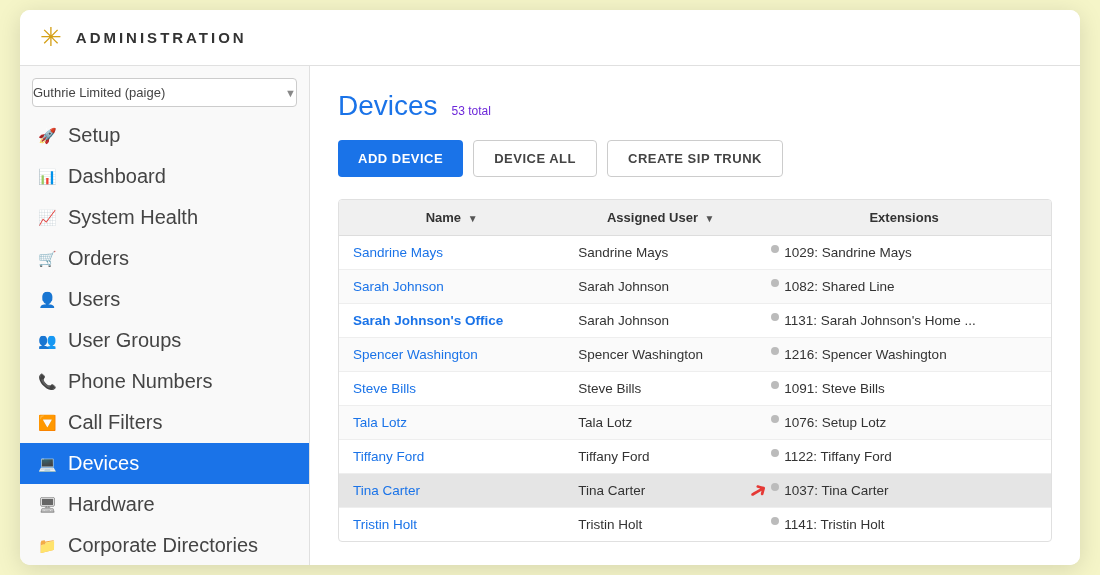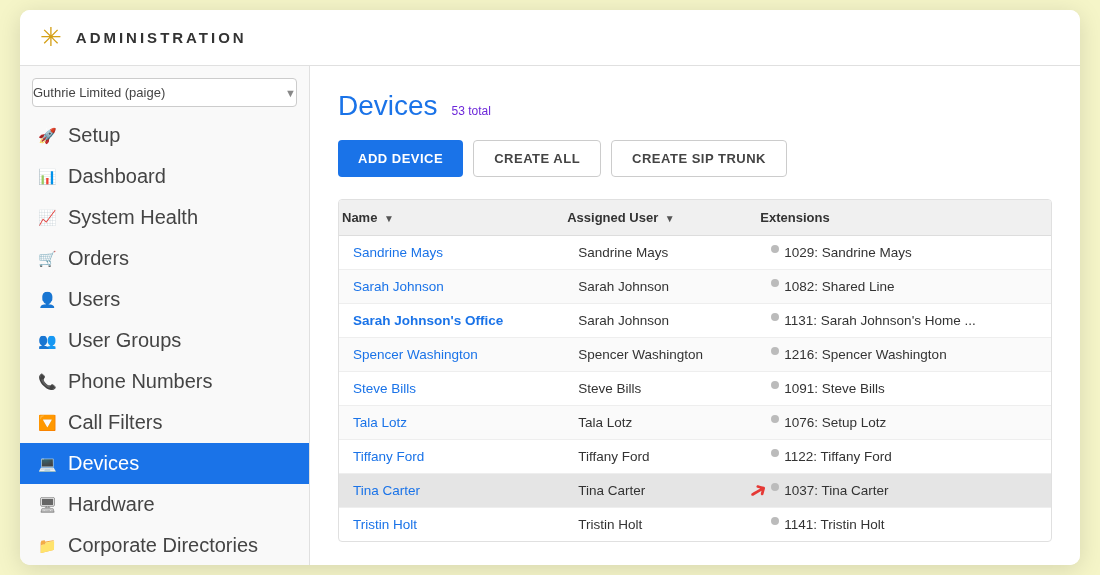--- a/index.html
+++ b/index.html
@@ -166,21 +166,21 @@
     }
     table {
       width: 100%;
       border-collapse: collapse;
       font-size: 13.5px;
     }
     thead tr {
       background: #f0f0f0;
     }
     thead th {
-      text-align: left;
+      text-align: center;
       padding: 10px 3px;
       font-weight: 600;
       color: #333;
       font-size: 13px;
       border-bottom: 1px solid #ddd;
     }
     thead th .sort-arrow {
       font-size: 10px;
       margin-left: 3px;
       color: #555;
@@ -285,21 +285,21 @@
     <div class="main">
       <div class="main-content">
 
         <div class="page-header">
           <span class="page-title">Devices</span>
           <span class="page-count">53 total</span>
         </div>
 
         <div class="action-buttons">
           <button class="btn btn-primary">ADD DEVICE</button>
-          <button class="btn btn-outline">CREATE ALL</button>
+          <button class="btn btn-outline">DEVICE ALL</button>
           <button class="btn btn-outline">CREATE SIP TRUNK</button>
         </div>
 
         <div class="table-container">
           <table>
             <thead>
               <tr>
                 <th>Name <span class="sort-arrow">▼</span></th>
                 <th>Assigned User <span class="sort-arrow">▼</span></th>
                 <th>Extensions</th>

